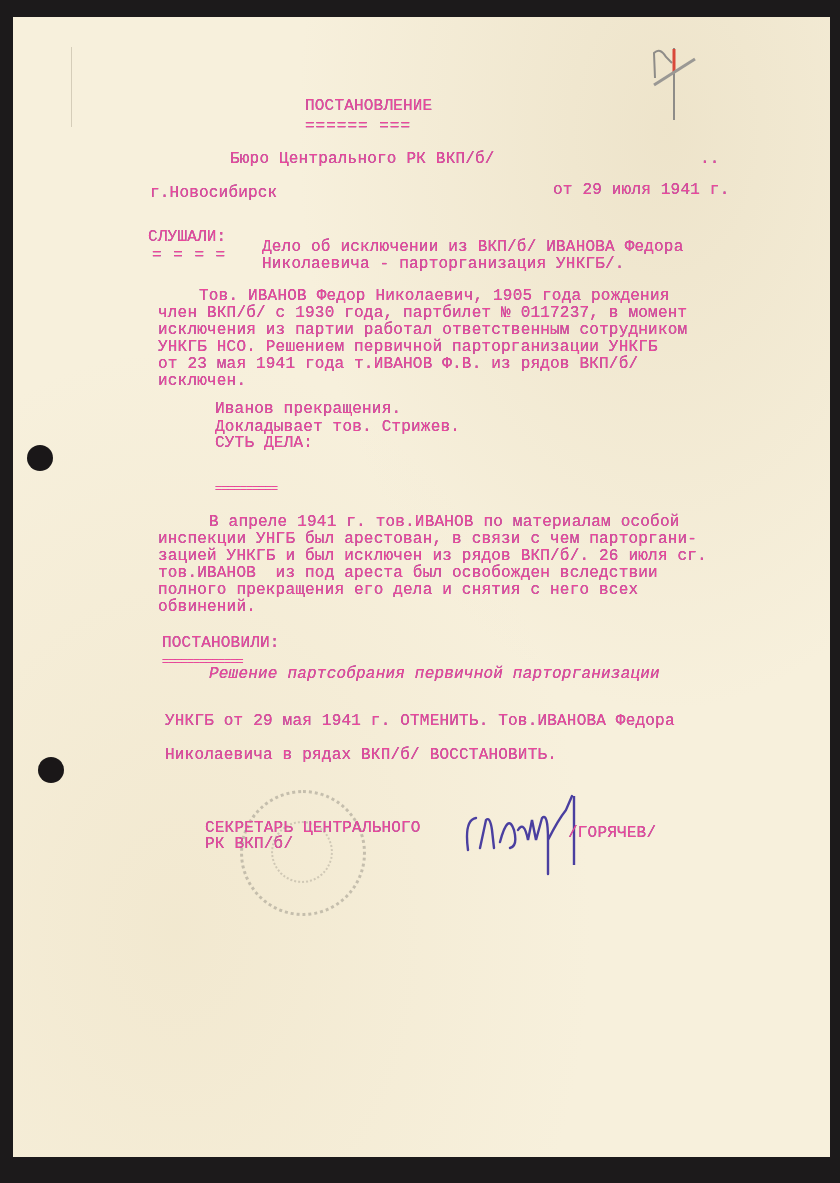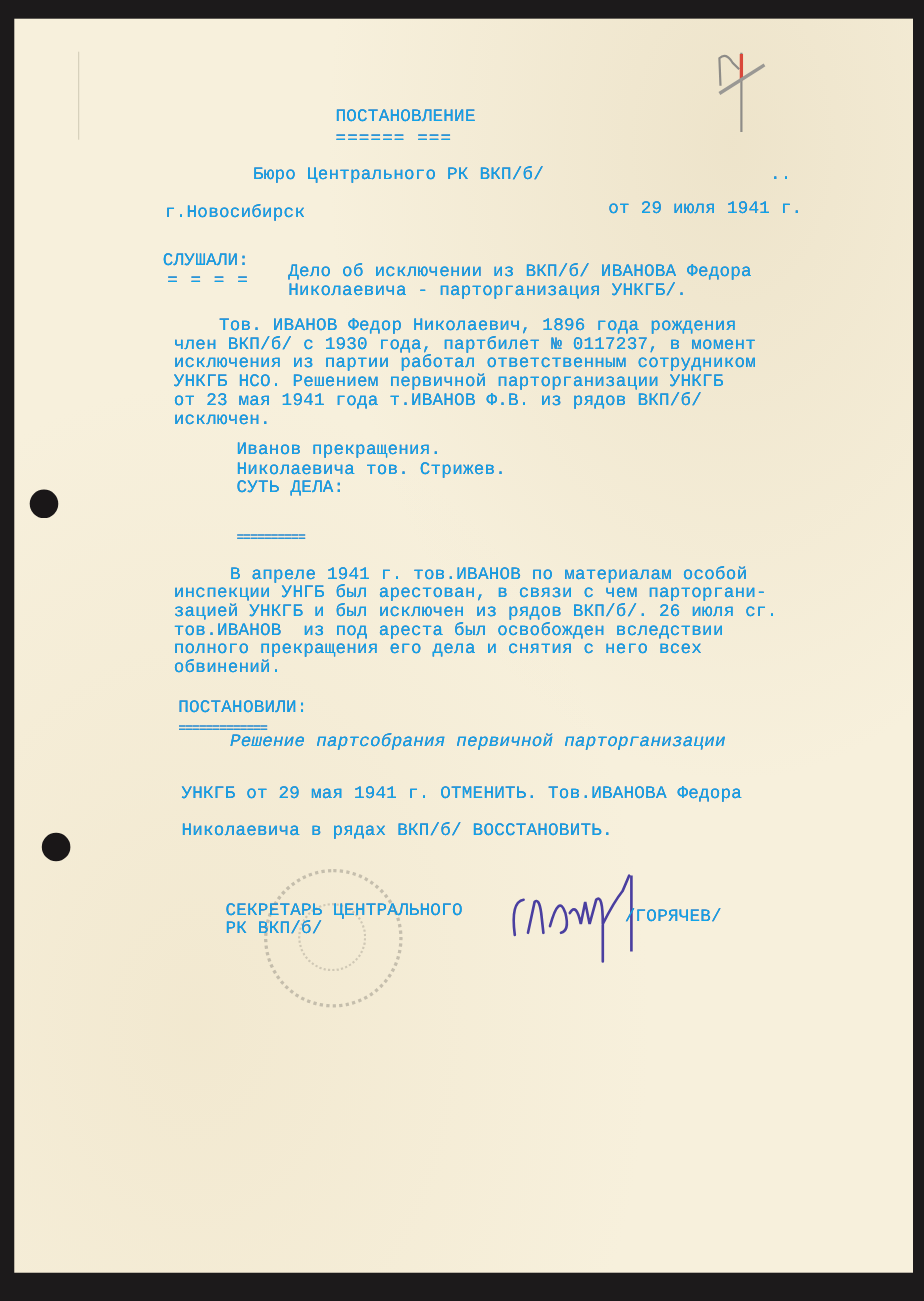--- a/index.html
+++ b/index.html
@@ -10,21 +10,21 @@
   .paper {
     position: absolute; left: 13px; top: 17px; width: 817px; height: 1140px;
     background: #f7f0dc;
     background-image:
       radial-gradient(ellipse at 80% 10%, rgba(220,205,170,0.35), transparent 40%),
       radial-gradient(ellipse at 20% 80%, rgba(230,215,180,0.3), transparent 45%);
   }
   .hole { position: absolute; width: 26px; height: 26px; border-radius: 50%; background: #1a1718; }
   .fold { position: absolute; left: 58px; top: 30px; width: 1px; height: 80px; background: rgba(150,140,120,0.35); }
   .t {
-    position: absolute; color: #0ea5e9; font-size: 16px; white-space: pre; letter-spacing: 0.2px;
+    position: absolute; color: #ec4899; font-size: 16px; white-space: pre; letter-spacing: 0.2px;
     line-height: 17px; text-shadow: 0 0 0.4px #5a4a9a;
   }
   .dash { letter-spacing: 1px; }
   .stamp {
     position: absolute; left: 240px; top: 790px; width: 120px; height: 120px; border-radius: 50%;
     border: 3px dotted rgba(140,135,125,0.45);
   }
   .stamp::after {
     content: ""; position: absolute; left: 28px; top: 28px; width: 58px; height: 58px; border-radius: 50%;
     border: 2px dotted rgba(140,135,125,0.35);
@@ -55,29 +55,29 @@
 <div class="t" style="left:230px; top:151px;font-family:Liberation Mono, monospace;">Бюро Центрального РК ВКП/б/</div>
 <div class="t" style="left:700px; top:151px;">..</div>
 <div class="t" style="left:150px; top:185px;">г.Новосибирск</div>
 <div class="t" style="left:553px; top:182px;">от 29 июля 1941 г.</div>
 
 <div class="t" style="left:148px; top:229px;">СЛУШАЛИ:</div>
 <div class="t dash" style="left:152px; top:247px;">= = = =</div>
 <div class="t" style="left:262px; top:239px;">Дело об исключении из ВКП/б/ ИВАНОВА Федора</div>
 <div class="t" style="left:262px; top:256px;">Николаевича - парторганизация УНКГБ/.</div>
 
-<div class="t" style="left:150px; top:288px;">     Тов. ИВАНОВ Федор Николаевич, 1896 года рождения</div>
+<div class="t" style="left:150px; top:288px;">     Тов. ИВАНОВ Федор Николаевич, 1905 года рождения</div>
 <div class="t" style="left:158px; top:305px;">член ВКП/б/ с 1930 года, партбилет № 0117237, в момент</div>
 <div class="t" style="left:158px; top:322px;">исключения из партии работал ответственным сотрудником</div>
 <div class="t" style="left:158px; top:339px;">УНКГБ НСО. Решением первичной парторганизации УНКГБ</div>
 <div class="t" style="left:158px; top:356px;">от 23 мая 1941 года т.ИВАНОВ Ф.В. из рядов ВКП/б/</div>
 <div class="t" style="left:158px; top:373px;">исключен.</div>
 
 <div class="t" style="left:215px; top:401px;">Иванов прекращения.</div>
-<div class="t" style="left:215px; top:419px;">Николаевича тов. Стрижев.</div>
+<div class="t" style="left:215px; top:419px;">Докладывает тов. Стрижев.</div>
 
 <div class="t" style="left:215px; top:435px;">СУТЬ ДЕЛА:</div>
 <div class="t dash" style="left:215px; top:481px; font-size:12px; letter-spacing:-1px;">==========</div>
 
 <div class="t" style="left:160px; top:514px;">     В апреле 1941 г. тов.ИВАНОВ по материалам особой</div>
 <div class="t" style="left:158px; top:531px;">инспекции УНГБ был арестован, в связи с чем парторгани-</div>
 <div class="t" style="left:158px; top:548px;">зацией УНКГБ и был исключен из рядов ВКП/б/. 26 июля сг.</div>
 <div class="t" style="left:158px; top:565px;">тов.ИВАНОВ  из под ареста был освобожден вследствии</div>
 <div class="t" style="left:158px; top:582px;">полного прекращения его дела и снятия с него всех</div>
 <div class="t" style="left:158px; top:599px;">обвинений.</div>

